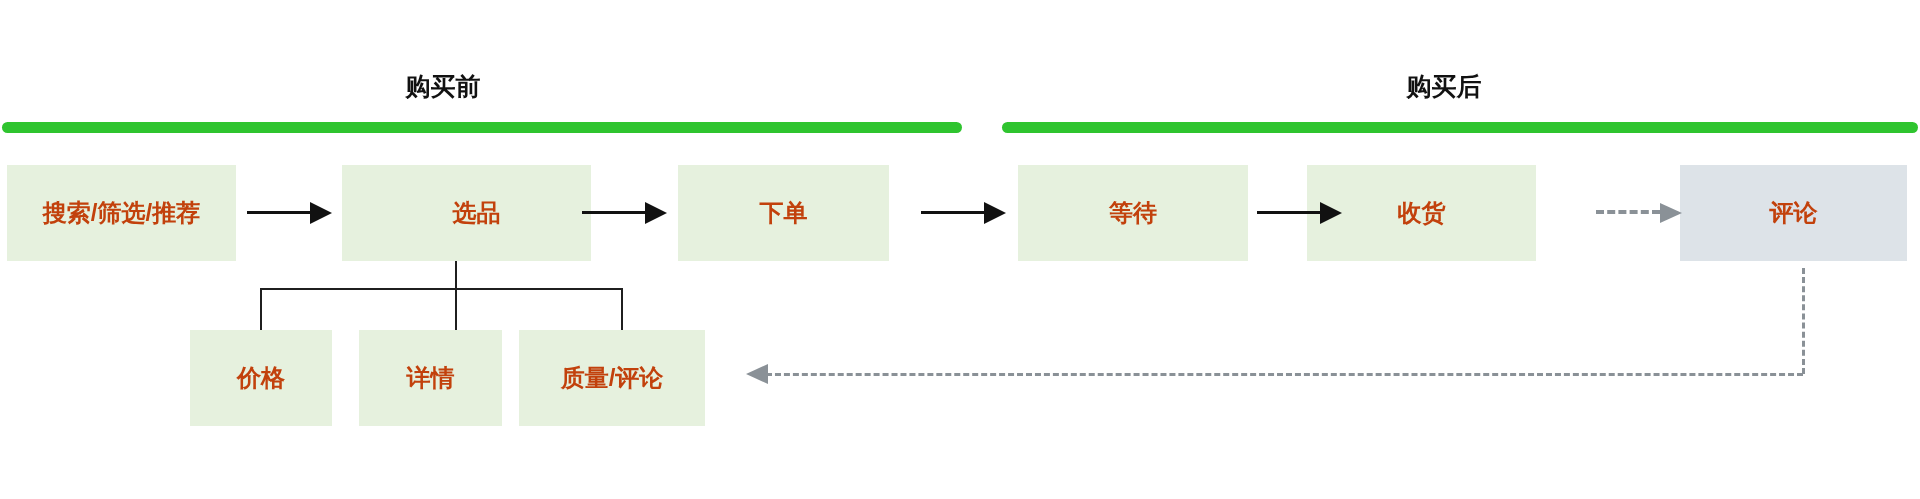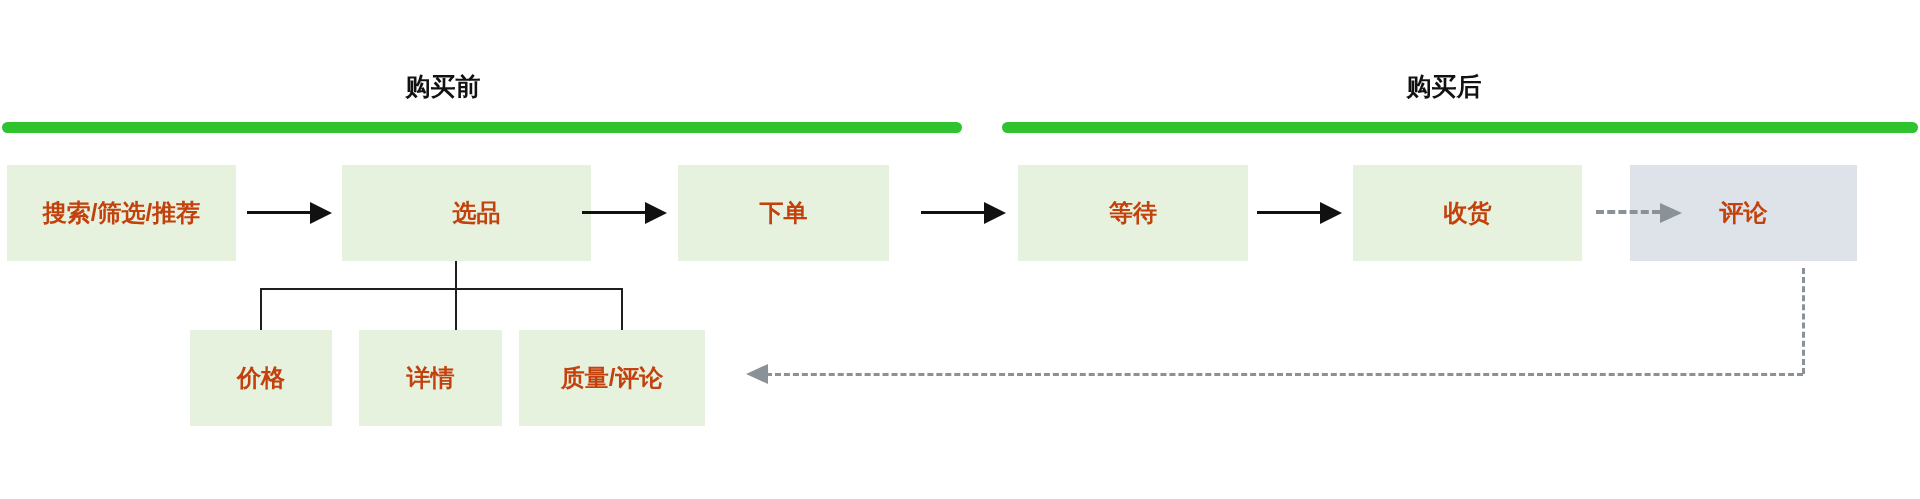--- a/index.html
+++ b/index.html
@@ -47,22 +47,22 @@
     white-space: nowrap;
   }
   .node.row  { top: 165px; }
   .node.sub  { top: 330px; }
   .node.gray { background: #dde3e8; }
 
   .n1 { left: 7px;    width: 229px; }
   .n2 { left: 342px;  width: 229px; padding-left: 20px; }
   .n3 { left: 678px;  width: 211px; }
   .n4 { left: 1018px; width: 230px; }
-  .n5 { left: 1353px; width: 229px; }
-  .n6 { left: 1630px; width: 227px; }
+  .n5 { left: 1307px; width: 229px; }
+  .n6 { left: 1680px; width: 227px; }
 
   .s1 { left: 190px; width: 142px; }
   .s2 { left: 359px; width: 143px; }
   .s3 { left: 519px; width: 186px; }
 
   
   .arrow {
     position: absolute;
     top: 202px;
     height: 22px;

